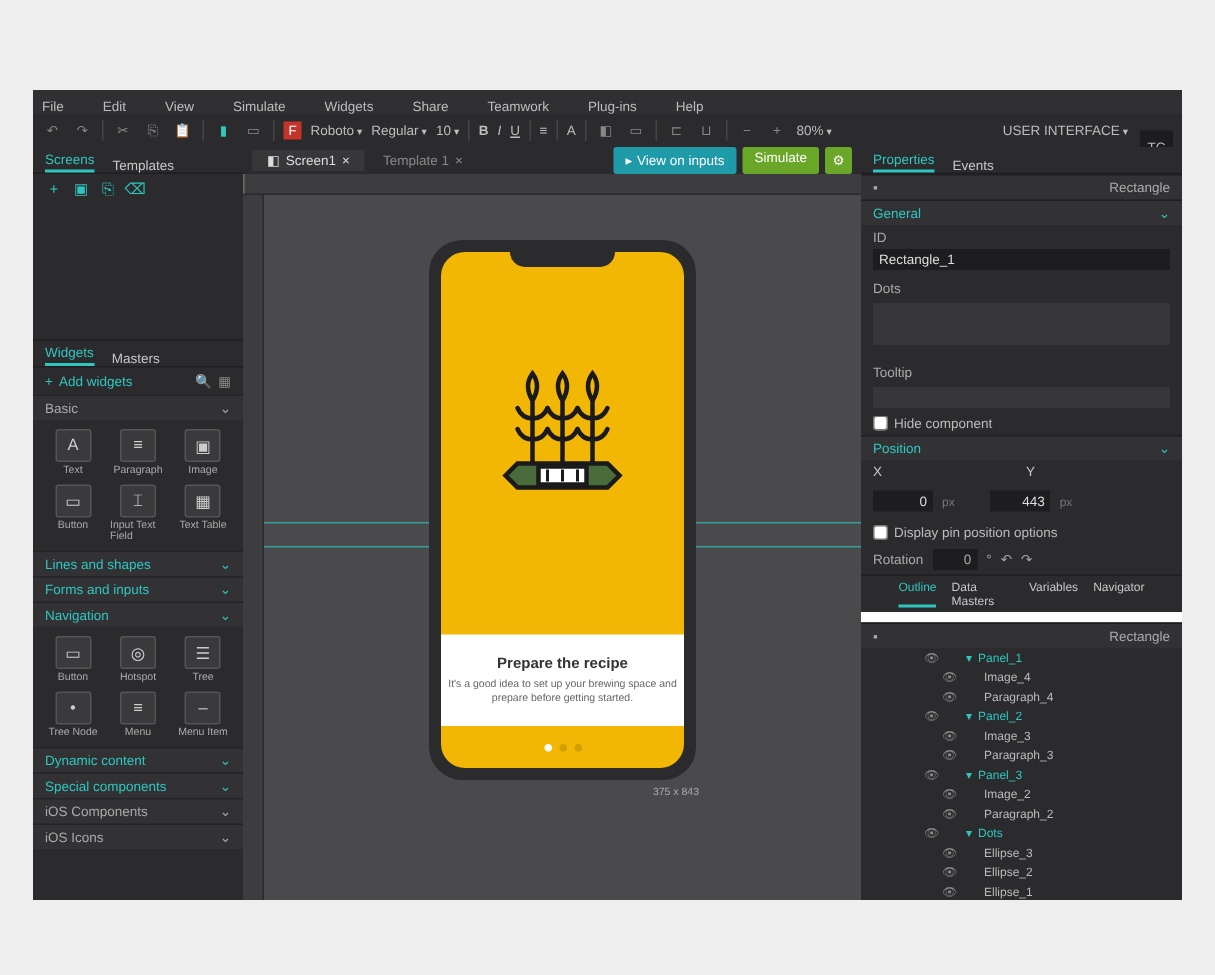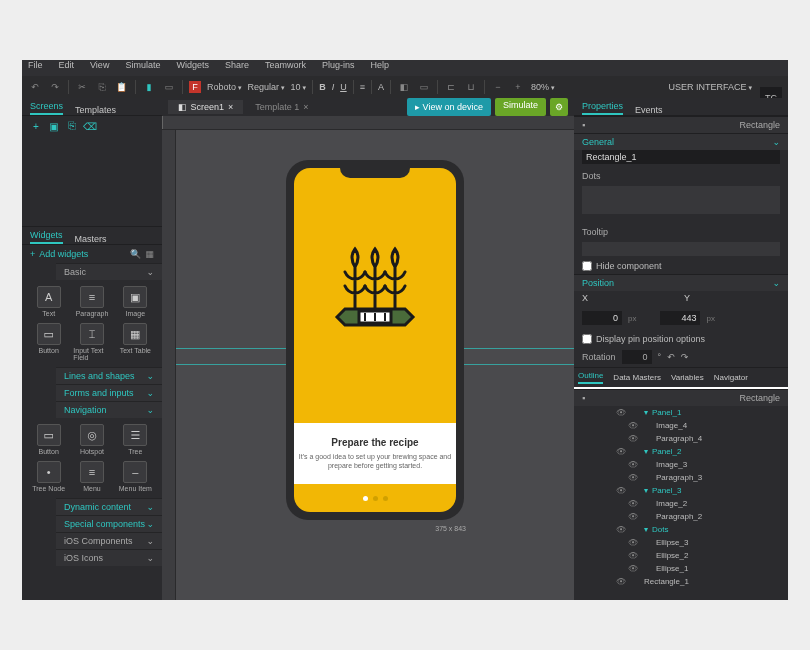--- a/index.html
+++ b/index.html
@@ -1,34 +1,34 @@
 <!DOCTYPE html>
 <html><head>
 <meta charset="utf-8">
 <style>
 * { margin: 0; padding: 0; box-sizing: border-box; }
 body { background: #eeeeee; width: 810px; height: 650px; overflow: hidden; font-family: Arial, sans-serif; font-size: 10px; color: #c7c7c7; }
 .app { position: absolute; left: 22px; top: 60px; width: 766px; height: 540px; background: #3a3a3d; display: flex; flex-direction: column; }
-.menubar { height: 16px; background: #303033; display: flex; align-items: flex-start; gap: 16px; padding: 0 6px; font-size: 9px; color: #bdbdbd; }
+.menubar { height: 16px; background: #303033; display: flex; align-items: flex-end; gap: 26px; padding: 0 6px; font-size: 9px; color: #bdbdbd; }
 .menubar span { cursor: pointer; }
 .toolbar { height: 22px; background: #2b2b2d; display: flex; align-items: center; gap: 6px; padding: 0 6px; font-size: 9px; color: #bdbdbd; }
 .toolbar .sep { width: 1px; height: 14px; background: #444; }
 .toolbar .ic { width: 14px; height: 14px; display: flex; align-items: center; justify-content: center; color: #888; }
 .toolbar .right { margin-left: auto; display: flex; align-items: center; gap: 8px; }
 .toolbar .dd::after { content: "▾"; margin-left: 2px; font-size: 7px; }
 .toolbar .badge { width: 22px; height: 22px; background: #1c1c1e; display: flex; align-items: center; justify-content: center; font-size: 9px; margin-top: 22px; }
 .main { flex: 1; display: flex; overflow: hidden; }
 .left { width: 140px; background: #2b2b2e; display: flex; flex-direction: column; }
 .panel-tabs { height: 18px; display: flex; align-items: flex-end; gap: 12px; padding: 0 8px; border-bottom: 1px solid #1f1f21; font-size: 9px; }
 .panel-tabs .active { color: #2fc6c0; border-bottom: 2px solid #2fc6c0; padding-bottom: 2px; }
 .panel-iconrow { height: 20px; display: flex; gap: 6px; padding: 3px 8px; align-items: center; color: #2fc6c0; }
 .panel-iconrow span { width: 12px; height: 12px; display: flex; align-items: center; justify-content: center; }
 .tree-item { padding: 3px 8px 3px 16px; font-size: 9px; color: #ddd; }
 .add-widgets { color: #2fc6c0; padding: 4px 8px; font-size: 9px; display: flex; align-items: center; gap: 4px; }
-.cat { background: #323235; padding: 3px 8px; font-size: 9px; color: #aaa; display: flex; justify-content: space-between; align-items: center; border-top: 1px solid #242426; margin-left: 34px; }
+.cat { background: #323235; padding: 3px 8px; font-size: 9px; color: #aaa; display: flex; justify-content: space-between; align-items: center; border-top: 1px solid #242426; }
 .cat.dyn { color: #2fc6c0; }
 .widget-grid { display: grid; grid-template-columns: repeat(3, 1fr); gap: 6px; padding: 6px 8px; }
 .widget-cell { display: flex; flex-direction: column; align-items: center; gap: 2px; font-size: 7px; color: #aaa; }
 .widget-cell .box { width: 24px; height: 22px; background: #3a3a3d; border: 1px solid #555; border-radius: 2px; display: flex; align-items: center; justify-content: center; color: #ccc; font-size: 11px; }
 .hr { height: 1px; background: #1f1f21; }
 .left-spacer { flex: 1; overflow-y: auto; }
 .center { flex: 1; display: flex; flex-direction: column; background: #4a4a4d; }
 .canvas-tabs { height: 18px; background: #2b2b2e; display: flex; align-items: center; padding: 0 6px; gap: 2px; font-size: 9px; }
 .canvas-tab { background: #37373a; padding: 2px 10px; color: #ddd; display: flex; align-items: center; gap: 4px; }
 .canvas-tab.inactive { background: #2b2b2e; color: #888; }
@@ -59,21 +59,21 @@
 .sec-head.teal { color: #2fc6c0; }
 .prop-row { padding: 3px 8px; color: #aaa; }
 .prop-input { background: #1d1d1f; color: #ddd; border: none; width: 100%; padding: 2px 4px; font-size: 9px; }
 .val-box { background: #37373a; height: 28px; margin: 2px 8px; }
 .xy-row { display: flex; gap: 6px; padding: 2px 8px 6px 8px; align-items: center; }
 .xy-row .num { background: #1d1d1f; width: 40px; padding: 2px 4px; text-align: right; color: #ddd; }
 .xy-row .unit { color: #777; font-size: 8px; text-align: center; }
 .check-row { display: flex; align-items: flex-start; gap: 4px; padding: 3px 8px; color: #bbb; }
 .check-row input { width: 10px; height: 10px; }
 .outline { flex: 1; overflow-y: auto; }
-.outline-tabs { display: flex; gap: 10px; padding: 3px 4px; font-size: 8px; border-top: 1px solid #1f1f21; border-bottom: 2px solid #ffffff; align-items: center; }
+.outline-tabs { display: flex; gap: 10px; padding: 3px 25px; font-size: 8px; border-top: 1px solid #1f1f21; border-bottom: 7px solid #ffffff; }
 .outline-tabs .active { color: #2fc6c0; border-bottom: 2px solid #2fc6c0; padding-bottom: 2px; }
 .outline-item { display: flex; align-items: center; gap: 4px; padding: 2px 8px; font-size: 8px; color: #bbb; }
 .outline-item .eye { width: 10px; text-align: center; color: #888; }
 .outline-item .lock { width: 10px; }
 .outline-item.hl { color: #2fc6c0; }
 .depth2 { padding-left: 42px; }
 .depth3 { padding-left: 54px; }
 svg { display: block; }
 </style>
 </head>
@@ -244,21 +244,21 @@
     </div>
 
     <div class="center">
       <div class="canvas-tabs">
         <div class="canvas-tab">◧ <span>Screen1</span> <span>×</span></div>
         <div class="canvas-tab inactive">
             <span>Template 1</span> 
             <span>×</span>
           </div>
         <div class="canvas-actions">
-          <div class="btn-view">▸ <span>View on device</span></div>
+          <div class="btn-view">▸ <span>View on inputs</span></div>
           <div class="btn-sim">Simulate</div>
           <div class="btn-gear">⚙</div>
         </div>
       </div>
       <div class="ruler-h"></div>
       <div class="canvas-wrap">
         <div class="ruler-v"></div>
         <div class="canvas">
           <div class="guide-h" style="top:218px"></div>
           <div class="guide-h" style="top:234px"></div>
@@ -299,20 +299,21 @@
     <div class="right-pane">
       <div class="panel-tabs">
         <span class="active">Properties</span>
         <span>Events</span>
       </div>
       <div class="sec-head">▪ <span>Rectangle</span></div>
       <div class="sec-head teal">
           <span>General</span>
           <span>⌄</span>
         </div>
+      <div class="prop-row">ID</div>
       <div style="padding:0 8px 4px 8px"><input class="prop-input" value="Rectangle_1" style=""></div>
       <div class="prop-row">Dots</div>
       <div class="val-box"></div>
       <div style="height:8px"></div>
       <div class="prop-row">Tooltip</div>
       <div class="val-box" style="height:14px"></div>
       <div class="check-row">
           <input type="checkbox" style="">
           <span>Hide component</span>
         </div>

